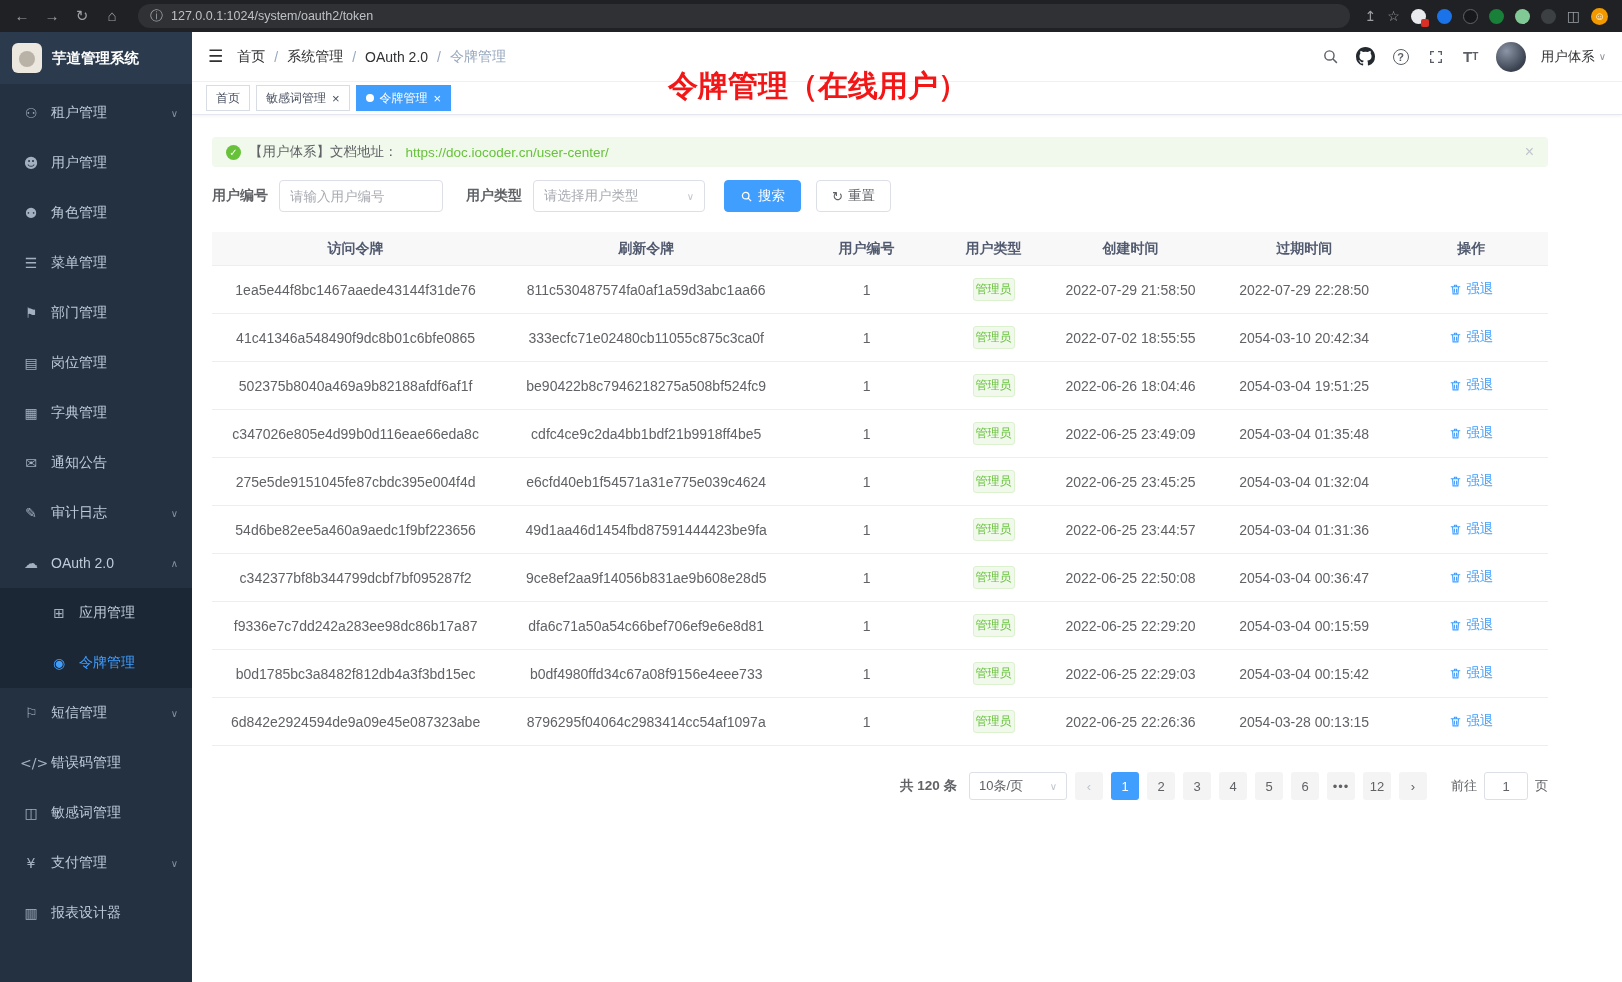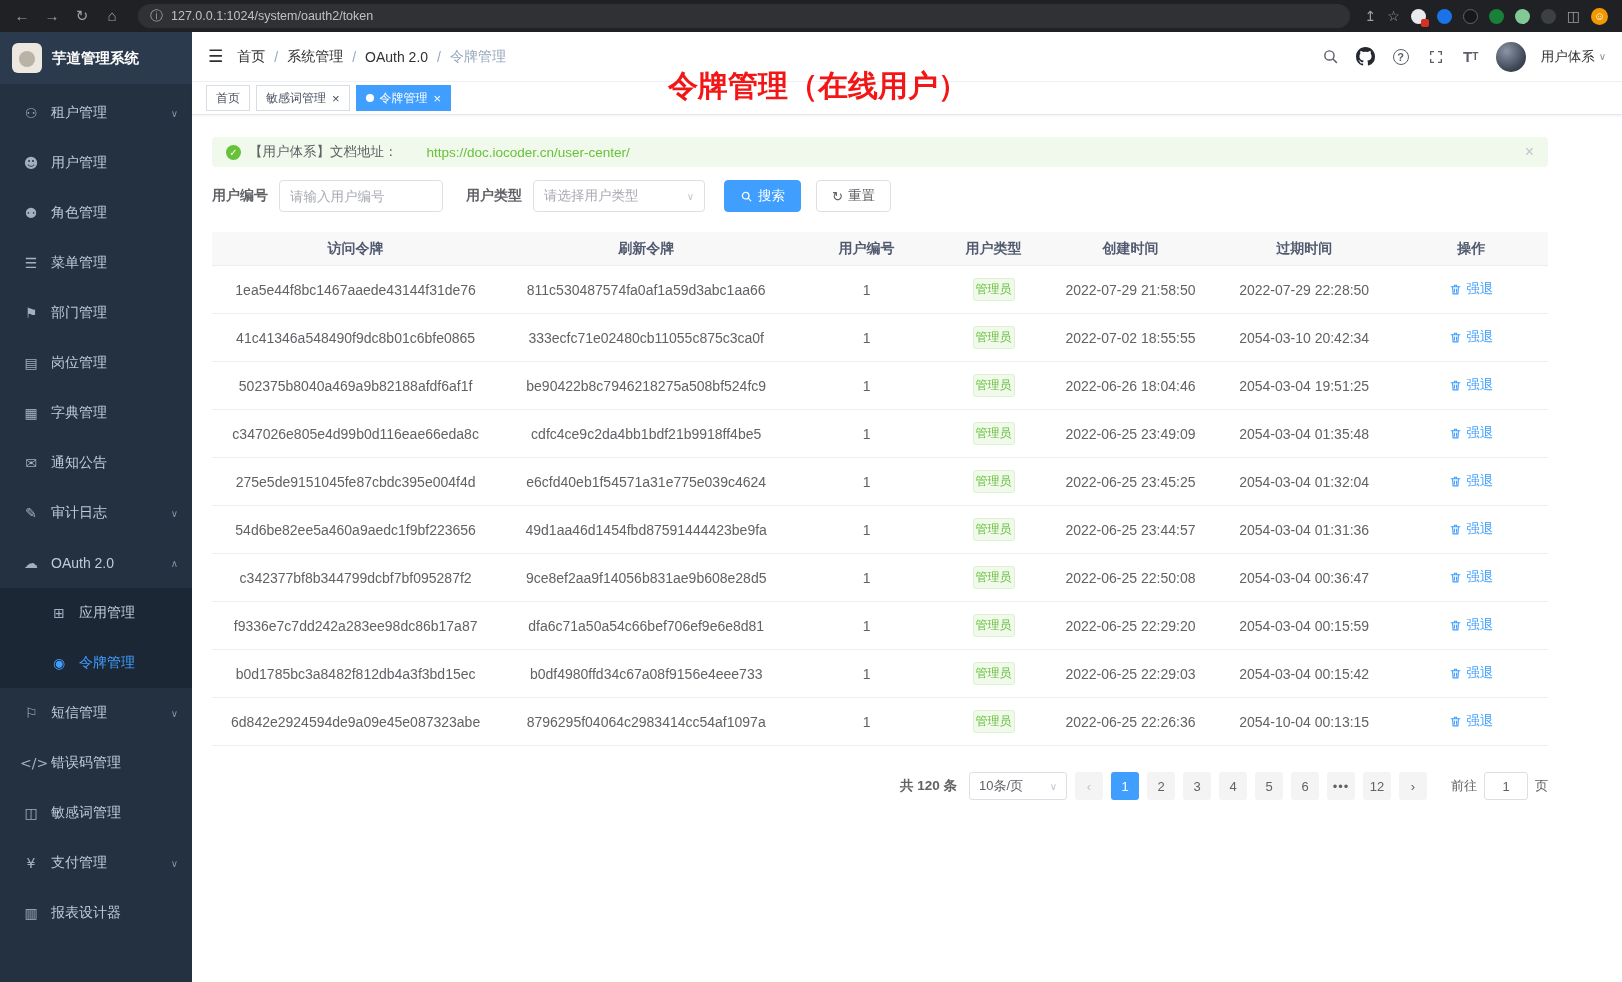--- a/index.html
+++ b/index.html
@@ -57,21 +57,21 @@
   .tag-tab.active { background: var(--accent, #409eff); border-color: var(--accent, #409eff); color: #fff; }
   .tag-dot { width: 8px; height: 8px; border-radius: 50%; background: #fff; }
   .tag-close { font-size: 13px; line-height: 1; }
 
   
   .content { flex: 1; padding: 8px 74px 0 20px; position: relative; }
 
   .alert { margin-top: 14px; background: #f0f9eb; border-radius: 4px; height: 30px; display: flex; align-items: center; padding: 0 14px; gap: 8px; font-size: 13.5px; }
   .alert-check { width: 15px; height: 15px; border-radius: 50%; background: var(--success, #67c23a); color: #fff; font-size: 10px; display: flex; align-items: center; justify-content: center; flex-shrink: 0; }
   .alert-label { color: #606266; }
-  .alert-link { color: var(--success, #67c23a); text-decoration: none; cursor: pointer; margin-left: 21px; }
+  .alert-link { color: var(--success, #67c23a); text-decoration: none; cursor: pointer; }
   .alert-close { margin-left: auto; color: #c0c4cc; font-size: 16px; cursor: pointer; }
 
   .filters { display: flex; align-items: center; margin-top: 13px; gap: 11px; font-size: 14px; }
   .f-label { font-weight: 700; color: #606266; }
   .f-input { width: 164px; height: 32px; border: 1px solid #dcdfe6; border-radius: 4px; padding: 0 10px; font-size: 13.5px; color: #606266; outline: none; font-family: inherit; }
   .f-input::placeholder { color: #a8abb2; }
   .f-select { width: 172px; height: 32px; border: 1px solid #dcdfe6; border-radius: 4px; display: flex; align-items: center; justify-content: space-between; padding: 0 10px; color: #a8abb2; font-size: 13.5px; cursor: pointer; background: #fff; }
   .sel-caret { color: #c0c4cc; font-size: 10px; }
   .btn { height: 32px; border-radius: 4px; display: inline-flex; align-items: center; gap: 5px; padding: 0 15px; font-size: 13.5px; cursor: pointer; border: 1px solid #dcdfe6; background: #fff; color: #606266; font-family: inherit; }
   .btn.primary { background: var(--accent, #409eff); border-color: var(--accent, #409eff); color: #fff; }
@@ -437,21 +437,21 @@
                   </svg>
                   <span>强退</span>
                 </button></span>
             </div>
             <div class="t-row">
               <span class="t-cell c1">6d842e2924594de9a09e45e087323abe</span>
               <span class="t-cell c2">8796295f04064c2983414cc54af1097a</span>
               <span class="t-cell c3">1</span>
               <span class="t-cell c4"><span class="badge">管理员</span></span>
               <span class="t-cell c5">2022-06-25 22:26:36</span>
-              <span class="t-cell c6">2054-10-04 00:13:15</span>
+              <span class="t-cell c6">2054-03-28 00:13:15</span>
               <span class="t-cell c7"><button class="force-logout">
                   <svg width="13" height="13" viewBox="0 0 24 24" fill="none" stroke="currentColor" stroke-width="2" stroke-linecap="round">
                     <path d="M4 7h16M10 7V4h4v3M6.5 7l1 13h9l1-13M10 11v6M14 11v6"></path>
                   </svg>
                   <span>强退</span>
                 </button></span>
             </div>
           </div>
 
         <div class="pagination">

